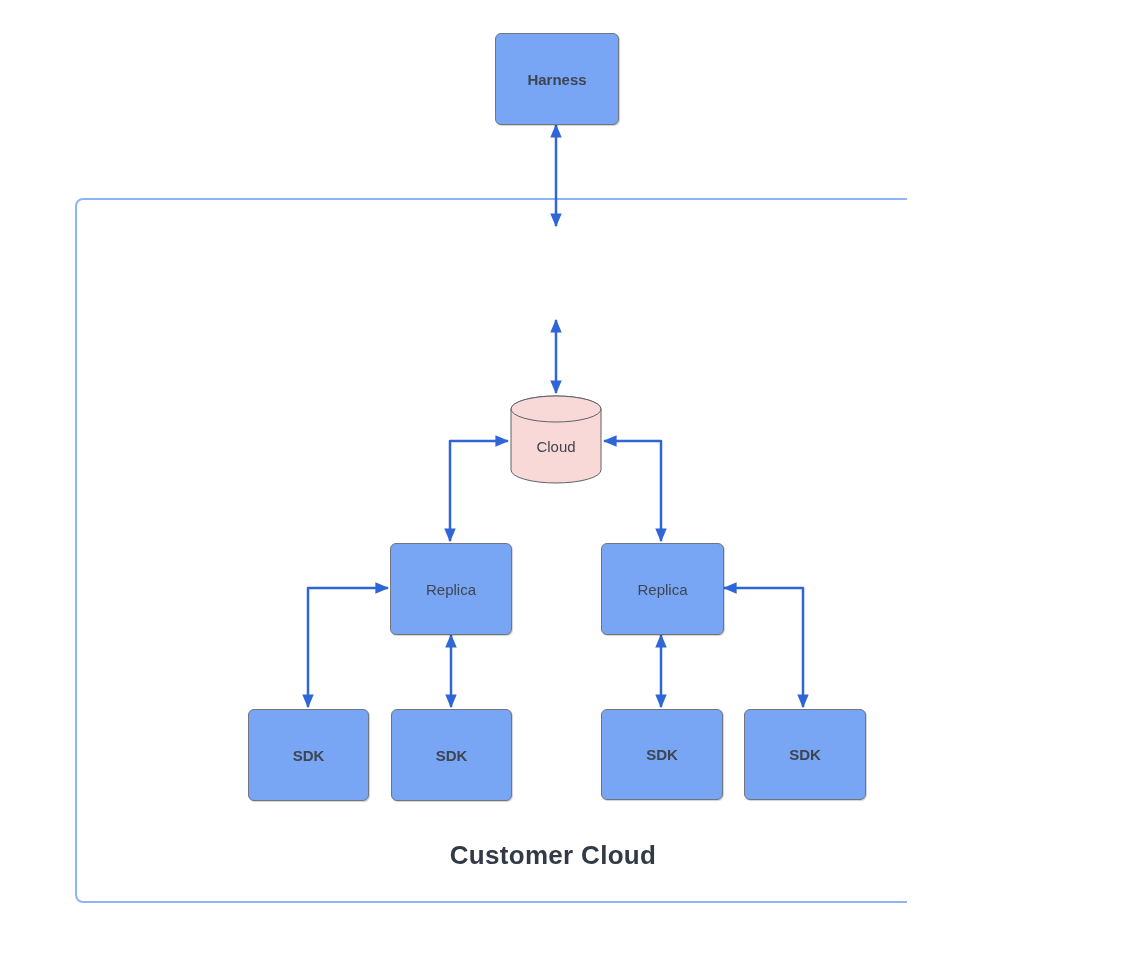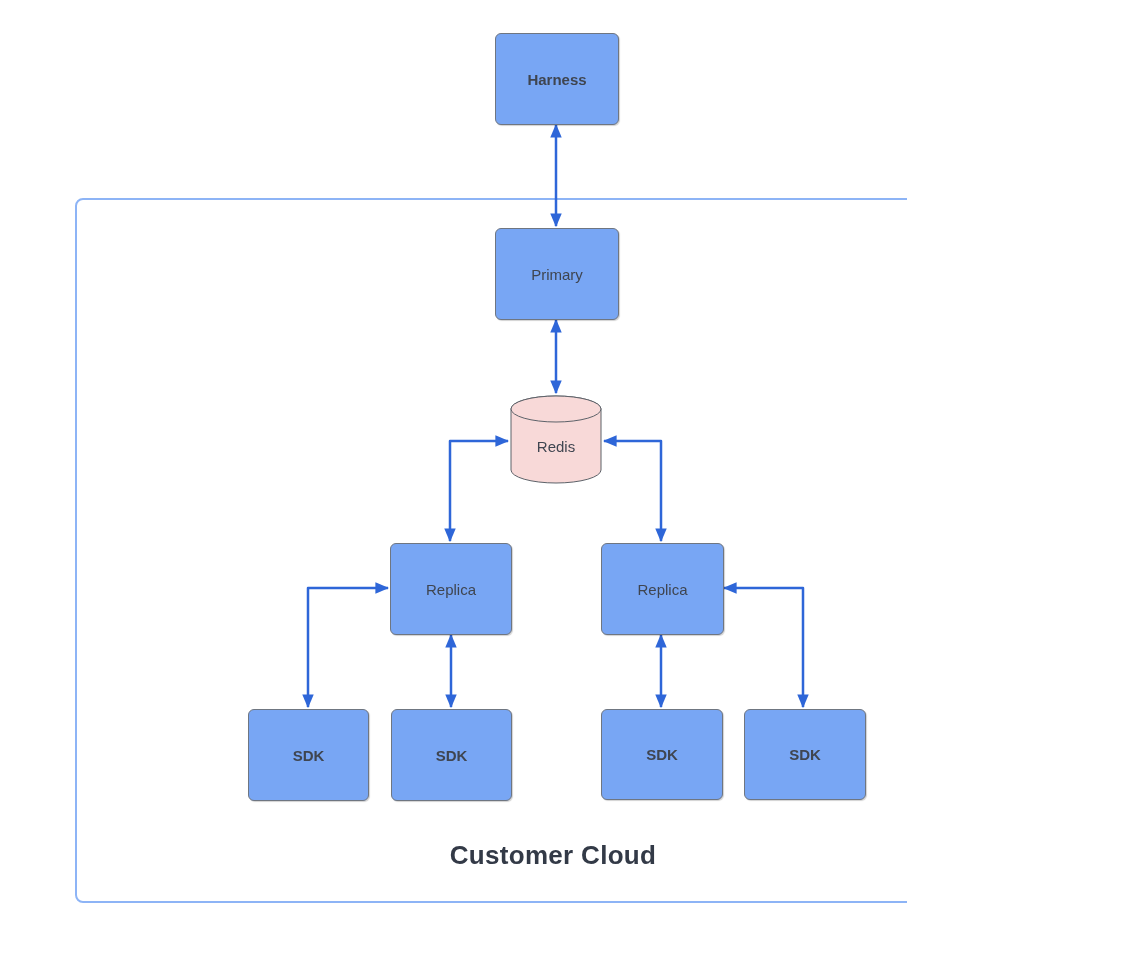--- a/index.html
+++ b/index.html
@@ -104,30 +104,27 @@
     <path class="edge" d="M388,588 L308,588 L308,707" marker-start="url(#ah-start)" marker-end="url(#ah-end)"></path>
     <path class="edge" d="M451,635 L451,707" marker-start="url(#ah-start)" marker-end="url(#ah-end)"></path>
     <path class="edge" d="M661,635 L661,707" marker-start="url(#ah-start)" marker-end="url(#ah-end)"></path>
     <path class="edge" d="M724,588 L803,588 L803,707" marker-start="url(#ah-start)" marker-end="url(#ah-end)"></path>
   </svg>
 
   <div class="node bold node-harness">
     <span>Harness</span>
   </div>
 
-  <div class="node node-primary">
-    <span>Primary</span>
-  </div>
 
   <div class="cylinder">
     <svg width="92" height="89" viewBox="0 0 92 89" xmlns="http://www.w3.org/2000/svg">
       <path class="cyl-body" d="M 1 14 A 45 13 0 0 1 91 14 L 91 75 A 45 13 0 0 1 1 75 Z"></path>
       <ellipse class="cyl-body" cx="46" cy="14" rx="45" ry="13"></ellipse>
     </svg>
-    <div class="cyl-label">Redis</div>
+    <div class="cyl-label">Cloud</div>
   </div>
 
   <div class="node node-replica-left">
     <span>Replica</span>
   </div>
 
   <div class="node node-replica-right">
     <span>Replica</span>
   </div>
 

